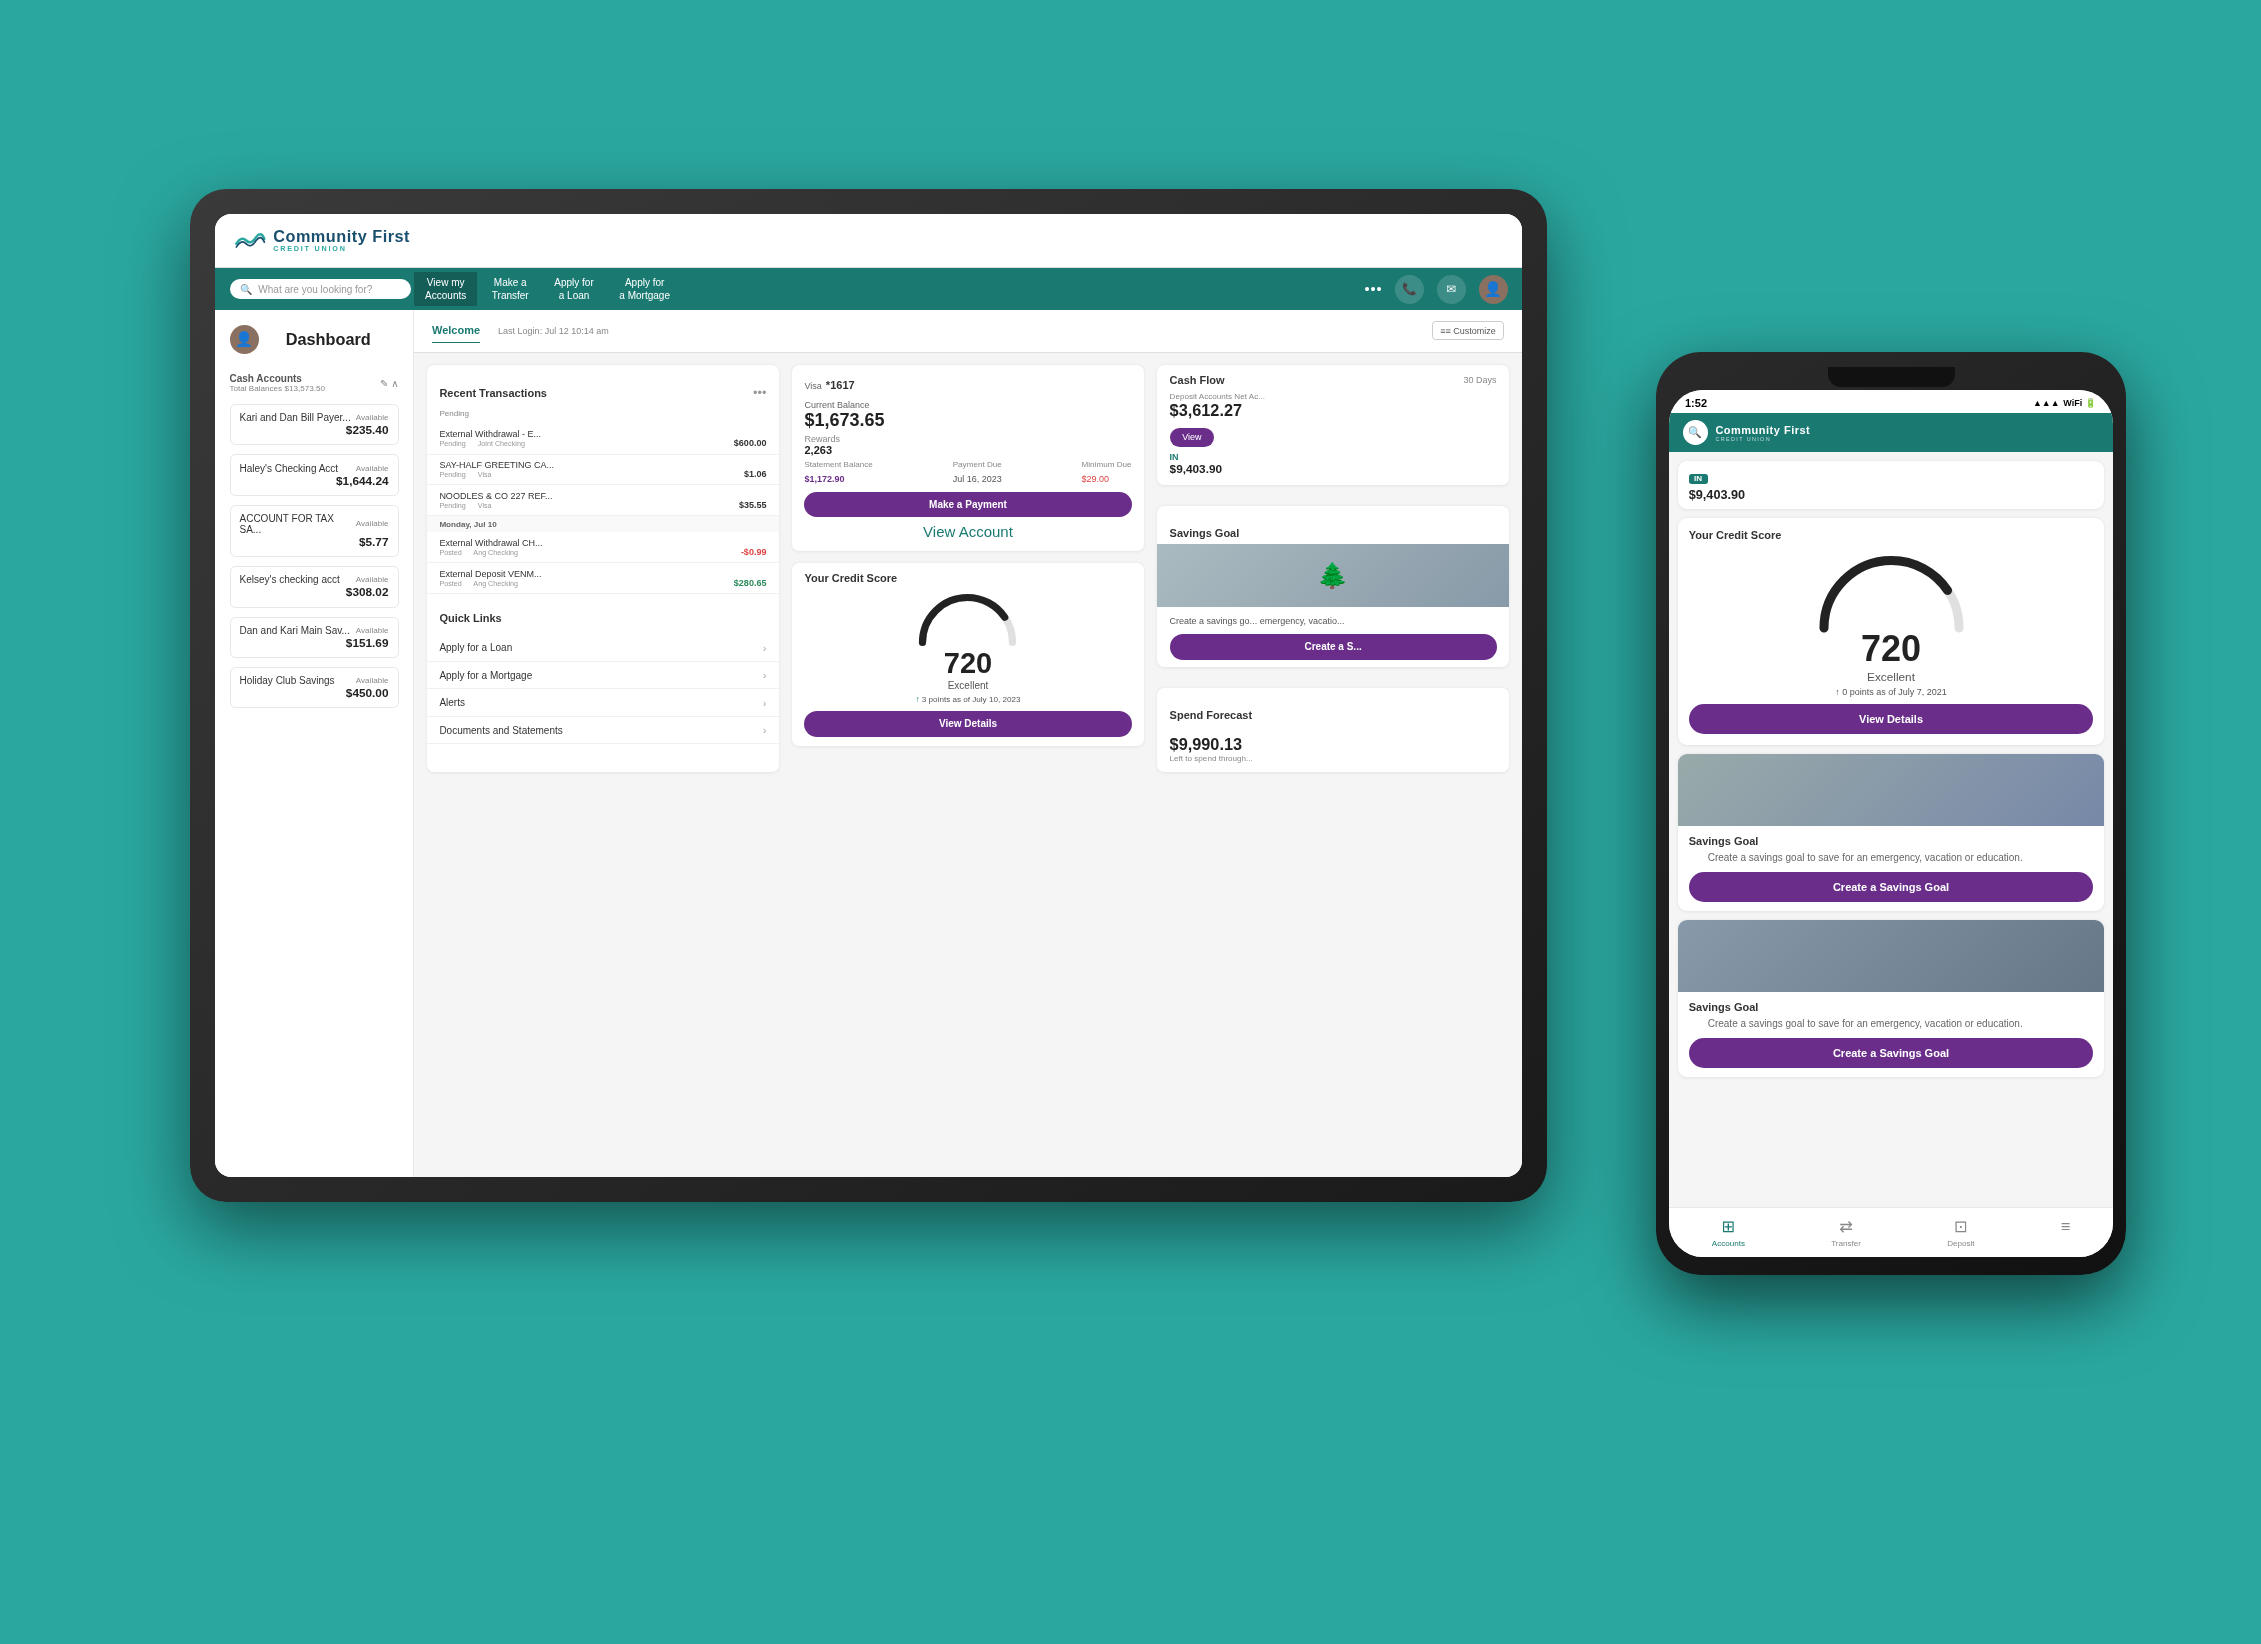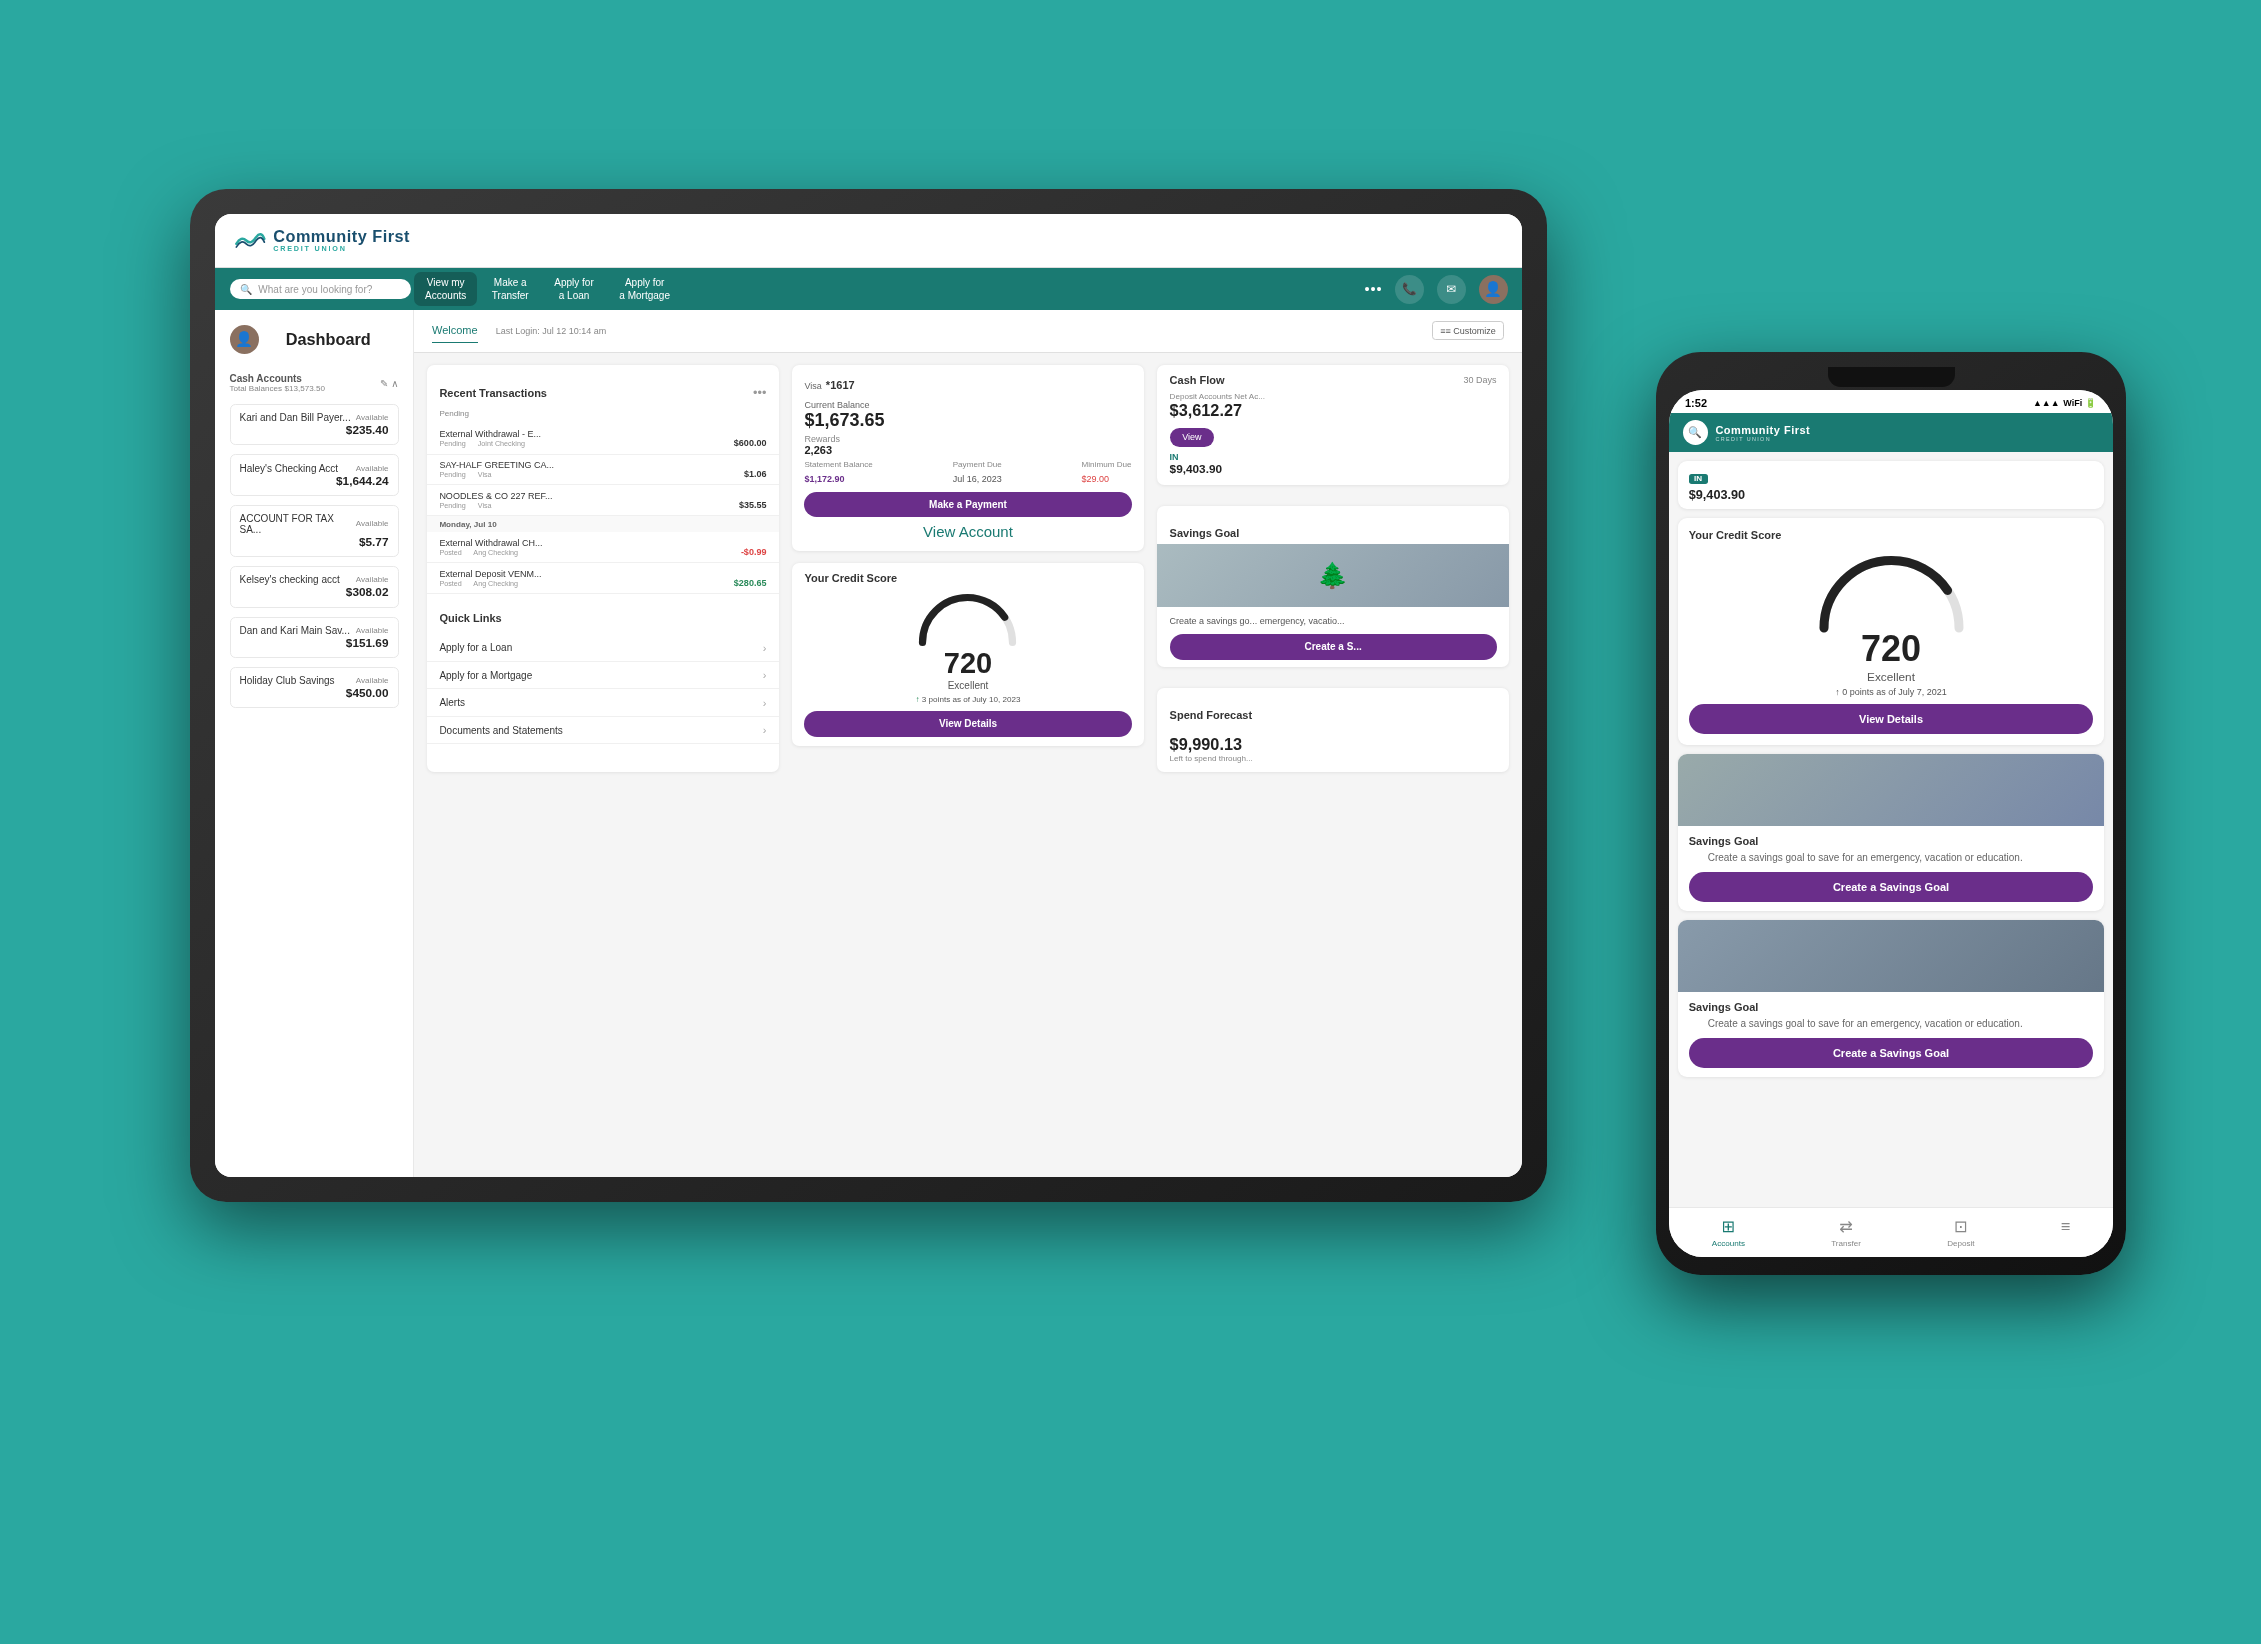--- a/index.html
+++ b/index.html
@@ -104,21 +104,21 @@
     .tablet-nav-item {
       color: white;
       font-size: 10px;
       padding: 3.6px 11px;
       text-align: center;
       cursor: pointer;
       line-height: 1.3;
     }
     .tablet-nav-item.active {
       background: #155e58;
-      border-radius: 7px;
+      border-radius: 0;
     }
     .tablet-nav-spacer { flex: 1; }
     .tablet-nav-icons {
       display: flex;
       align-items: center;
       gap: 12.7px;
     }
     .nav-icon-circle {
       width: 29px;
       height: 29px;
@@ -243,21 +243,21 @@
     .tab-item {
       font-size: 11px;
       color: #333;
       padding: 5.4px 0;
       border-bottom: 1.8px solid transparent;
       cursor: pointer;
     }
     .tab-item.active {
       color: #1a7a72;
       border-bottom-color: #1a7a72;
-      font-weight: normal;
+      font-weight: bold;
     }
     .main-header-right {
       margin-left: auto;
       display: flex;
       align-items: center;
       gap: 5.4px;
     }
     .last-login {
       font-size: 9px;
       color: #888;

